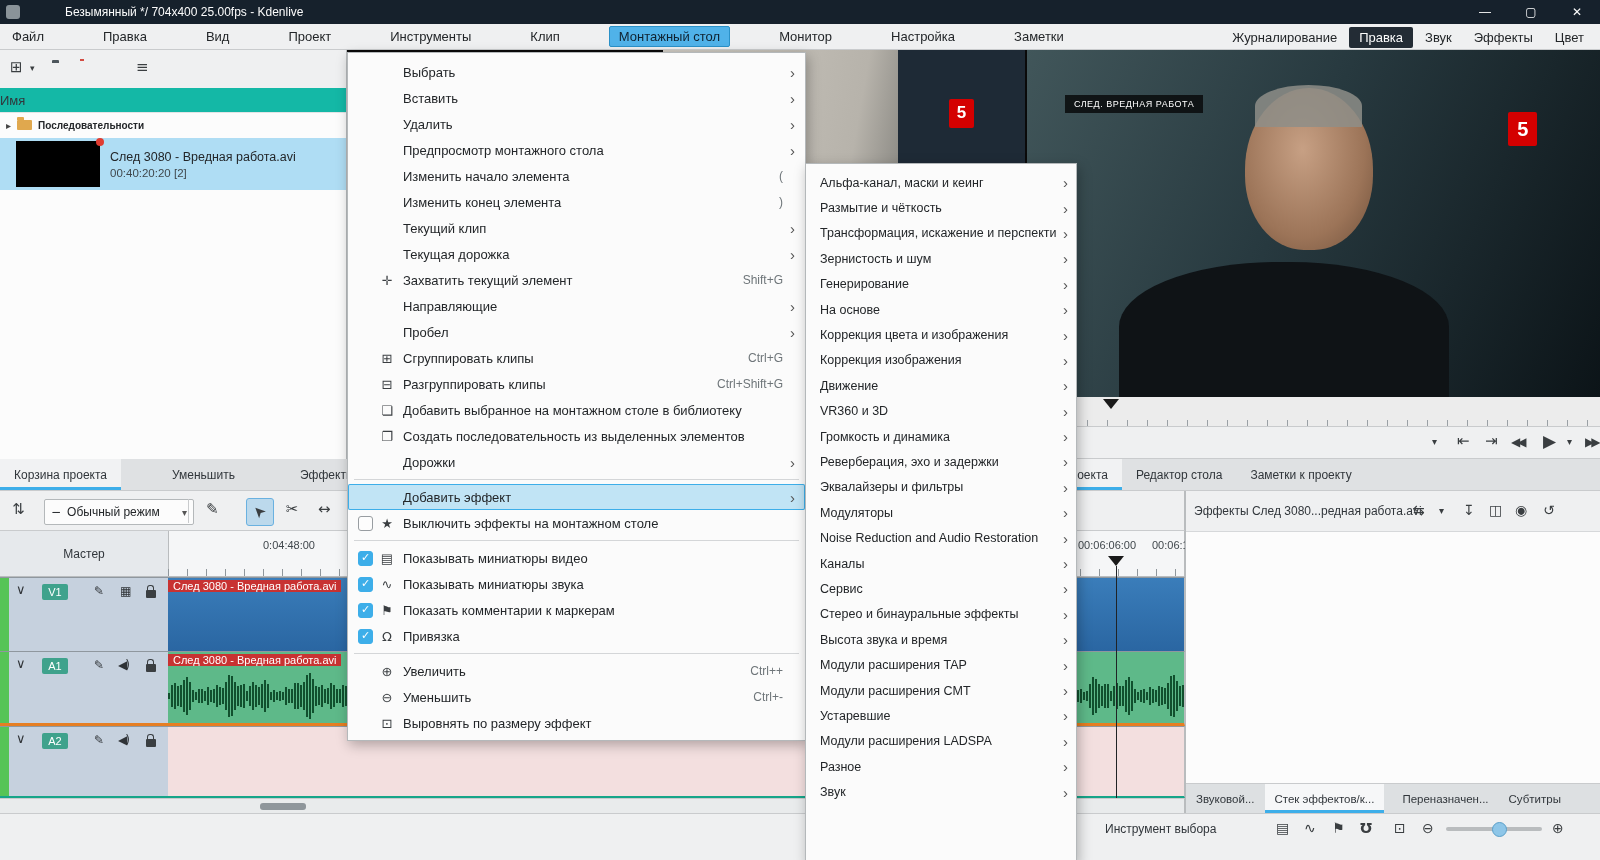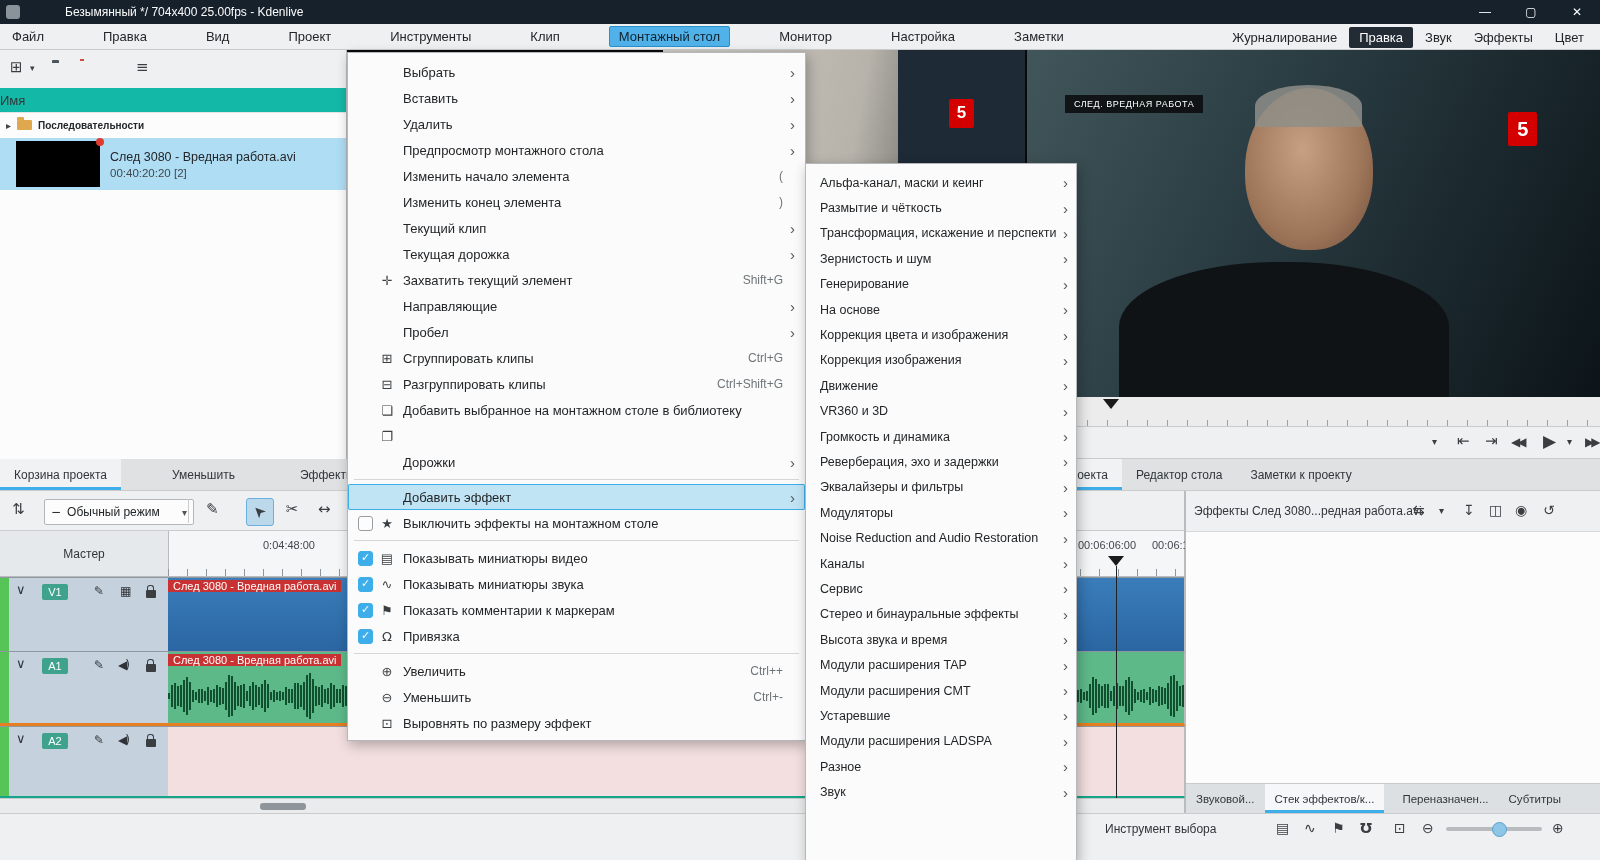--- a/index.html
+++ b/index.html
@@ -801,20 +801,21 @@
     <div class="mi">
         <span class="chk"></span>
         <span class="ic">❏</span>
         <span class="lbl">Добавить выбранное на монтажном столе в библиотеку</span>
         <span class="sc"></span>
         <span class="arr"></span>
       </div>
     <div class="mi">
         <span class="chk"></span>
         <span class="ic">❐</span>
+        <span class="lbl">Создать последовательность из выделенных элементов</span>
         <span class="sc"></span>
         <span class="arr"></span>
       </div>
     <div class="mi">
         <span class="chk"></span>
         <span class="ic"></span>
         <span class="lbl">Дорожки</span>
         <span class="sc"></span>
         <span class="arr has"></span>
       </div>

